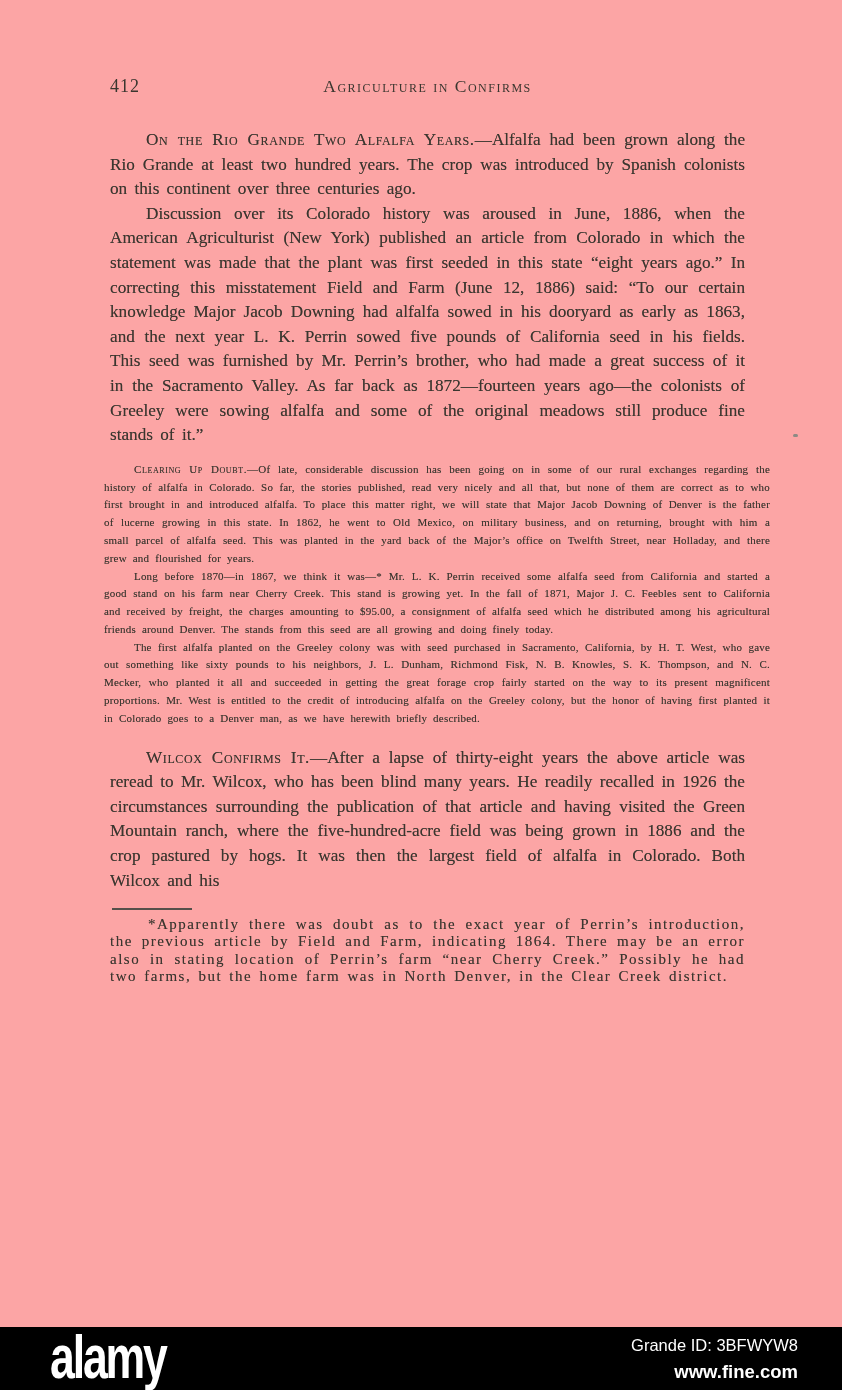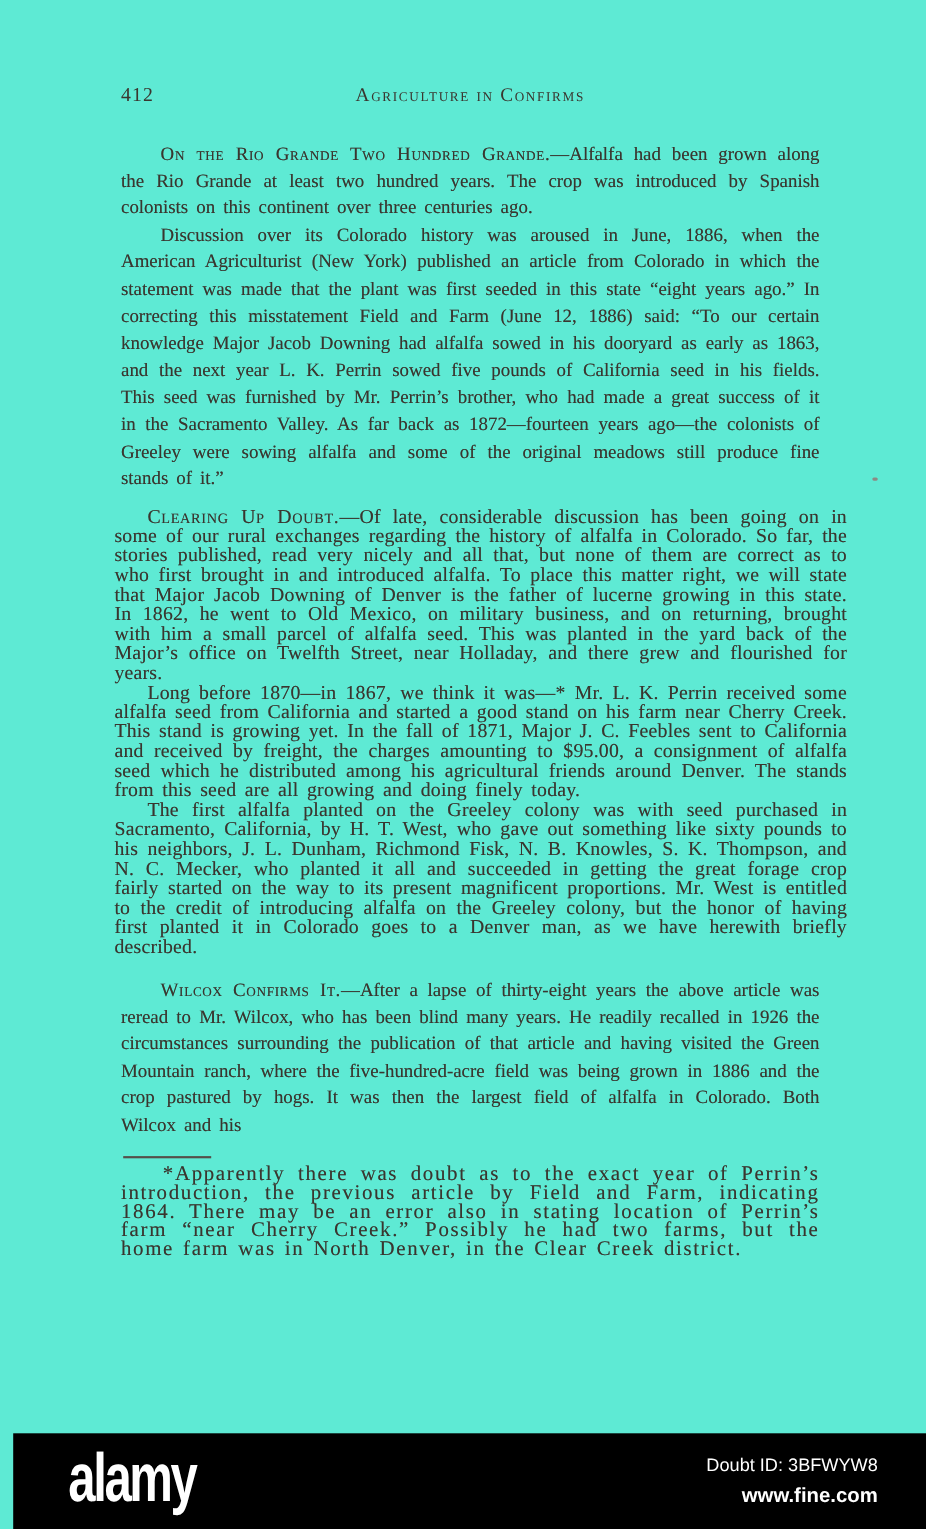--- a/index.html
+++ b/index.html
@@ -1,21 +1,21 @@
 <!DOCTYPE html>
 <html><head>
 <meta charset="utf-8">
 <style>
   html,body{margin:0;padding:0;}
   body{background:#e9e9e7;font-family:"Liberation Serif","DejaVu Serif",serif;}
   .scan{
     position:relative;
     width:842px;height:1390px;
     margin:0 auto;
-    background:#5eead4;
+    background:#fca5a5;
     overflow:hidden;
     color:#3a362f;
   }
   .page-inner{
     position:absolute;top:0;left:0;right:0;
     padding:76px 97px 0 110px;
   }
   
   .pg-header{position:relative;height:22px;margin-bottom:30px;}
   .pg-num{position:absolute;left:0;top:0;font-size:18px;letter-spacing:1px;}
@@ -31,48 +31,48 @@
     word-spacing:3px;
     text-shadow:0 0 0.5px rgba(58,54,47,0.55);
   }
   .sc{font-variant:small-caps;letter-spacing:0.6px;}
   
   .excerpt{
     margin:13px -25px 9px -6px;
   }
   .excerpt p{
     margin:0;
-    font-size:18px;line-height:17.8px;
+    font-size:11px;line-height:17.8px;
     text-align:justify;text-indent:30px;
     word-spacing:3px;letter-spacing:0.2px;
     text-shadow:0 0 0.5px rgba(58,54,47,0.5);
   }
   .closing{margin-top:18px;}
   
   .fn-rule{
     width:80px;height:0;
     border-top:2px solid #55504a;
     margin:15px 0 6px 2px;
   }
   .footnote{
     margin:0;
-    font-size:19px;line-height:17.2px;
+    font-size:15px;line-height:17.2px;
     text-align:justify;text-indent:38px;
     letter-spacing:1.5px;word-spacing:2px;
     text-shadow:0 0 0.5px rgba(58,54,47,0.5);
   }
   
   .speck{
     position:absolute;left:793px;top:434px;
     width:5px;height:3px;border-radius:2px;
     background:#8d8a84;
   }
   
   .alamy-bar{
-    position:absolute;left:12px;right:0;bottom:0;height:87px;
+    position:absolute;left:0;right:0;bottom:0;height:63px;
     background:#000;
     font-family:"Liberation Sans","DejaVu Sans",sans-serif;
   }
   .alamy-logo{
     position:absolute;left:50px;top:50%;
     transform:translateY(-54%) scaleX(0.72);
     transform-origin:left center;
     color:#fff;font-size:62px;font-weight:700;
     letter-spacing:-3px;line-height:1;
   }
@@ -89,21 +89,21 @@
 
 <div class="scan">
 
   <div class="page-inner">
 
     <div class="pg-header">
       <span class="pg-num">412</span>
       <span class="run-title">Agriculture in Confirms</span>
     </div>
 
-    <p class="main-par"><span class="sc">On the Rio Grande Two Hundred Grande.</span><span>—Alfalfa had been grown along the Rio Grande at least two hundred years.  The crop was introduced by Spanish colonists on this continent over three centuries ago.</span></p>
+    <p class="main-par"><span class="sc">On the Rio Grande Two Alfalfa Years.</span><span>—Alfalfa had been grown along the Rio Grande at least two hundred years.  The crop was introduced by Spanish colonists on this continent over three centuries ago.</span></p>
 
     <p class="main-par"><span>Discussion over its Colorado history was aroused in June, 1886, when the American Agriculturist (New York) published an article from Colorado in which the statement was made that the plant was first seeded in this state “eight years ago.”  In correcting this misstatement Field and Farm (June 12, 1886) said: “To our certain knowledge Major Jacob Downing had alfalfa sowed in his dooryard as early as 1863, and the next year L. K. Perrin sowed five pounds of California seed in his fields.  This seed was furnished by Mr. Perrin’s brother, who had made a great success of it in the Sacramento Valley.  As far back as 1872—fourteen years ago—the colonists of Greeley were sowing alfalfa and some of the original meadows still produce fine stands of it.”</span></p>
 
 
     <div class="excerpt">
       <p><span class="sc">Clearing Up Doubt.</span><span>—Of late, considerable discussion has been going on in some of our rural exchanges regarding the history of alfalfa in Colorado.  So far, the stories published, read very nicely and all that, but none of them are correct as to who first brought in and introduced alfalfa.  To place this matter right, we will state that Major Jacob Downing of Denver is the father of lucerne growing in this state.  In 1862, he went to Old Mexico, on military business, and on returning, brought with him a small parcel of alfalfa seed.  This was planted in the yard back of the Major’s office on Twelfth Street, near Holladay, and there grew and flourished for years.</span></p>
       <p><span>Long before 1870—in 1867, we think it was—*  Mr. L. K. Perrin received some alfalfa seed from California and started a good stand on his farm near Cherry Creek. This stand is growing yet.  In the fall of 1871, Major J. C. Feebles sent to California and received by freight, the charges amounting to $95.00, a consignment of alfalfa seed which he distributed among his agricultural friends around Denver.  The stands from this seed are all growing and doing finely today.</span></p>
       <p><span>The first alfalfa planted on the Greeley colony was with seed purchased in Sacramento, California, by H. T. West, who gave out something like sixty pounds to his neighbors, J. L. Dunham, Richmond Fisk, N. B. Knowles, S. K. Thompson, and N. C. Mecker, who planted it all and succeeded in getting the great forage crop fairly started on the way to its present magnificent proportions.  Mr. West is entitled to the credit of introducing alfalfa on the Greeley colony, but the honor of having first planted it in Colorado goes to a Denver man, as we have herewith briefly described.</span></p>
     </div>
 
@@ -112,18 +112,18 @@
     <div class="fn-rule"></div>
     <p class="footnote">*Apparently there was doubt as to the exact year of Perrin’s introduction, the previous article by Field and Farm, indicating 1864.  There may be an error also in stating location of Perrin’s farm “near Cherry Creek.”  Possibly he had two farms, but the home farm was in North Denver, in the Clear Creek district.</p>
 
   </div>
 
   <div class="speck"></div>
 
   <div class="alamy-bar">
     <div class="alamy-logo">alamy</div>
     <div class="bar-right">
-      <div class="bar-image-id">Doubt ID: 3BFWYW8</div>
+      <div class="bar-image-id">Grande ID: 3BFWYW8</div>
       <div class="bar-url">www.fine.com</div>
     </div>
   </div>
 
 </div>
 
 </body></html>

